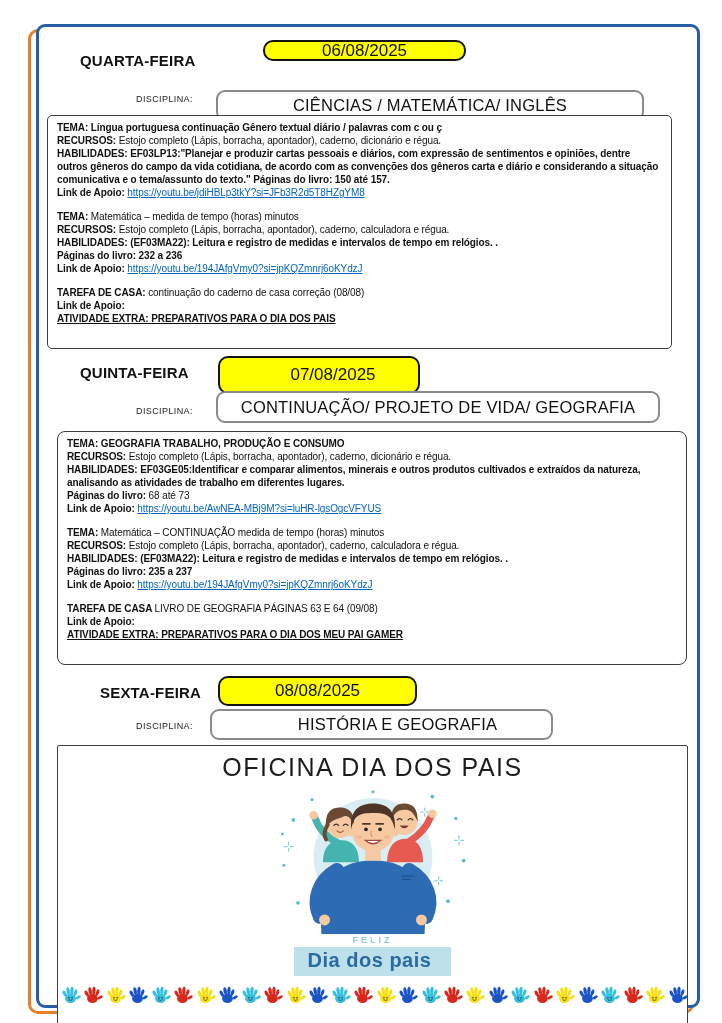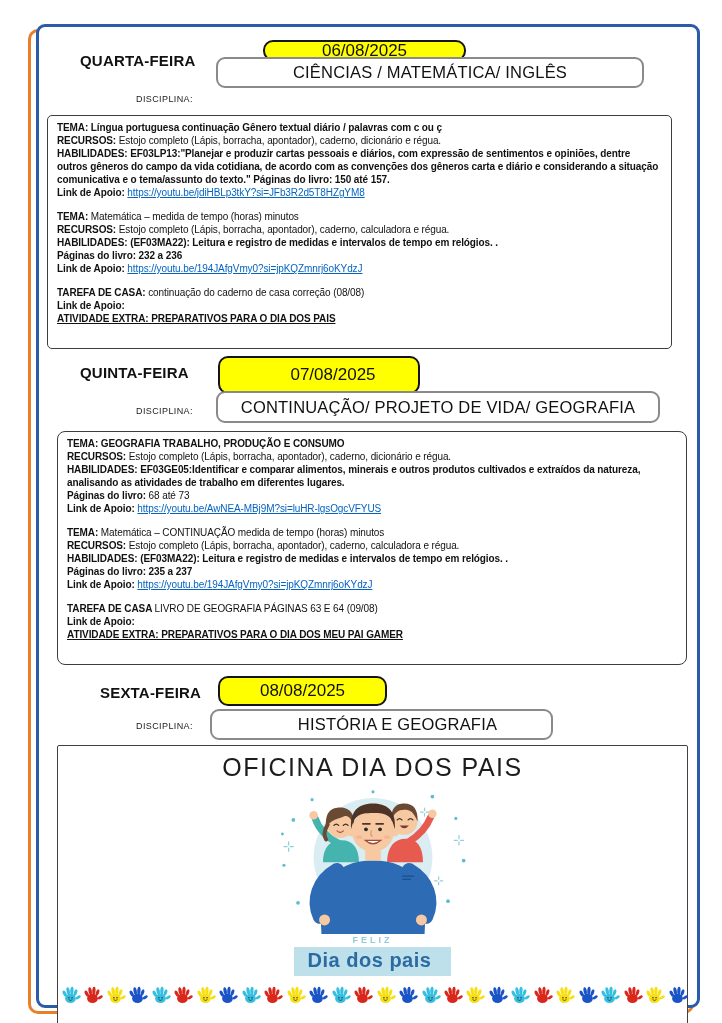--- a/index.html
+++ b/index.html
@@ -48,21 +48,21 @@
 </head>
 <body>
 
 <div class="page">
   <div class="frame-orange"></div>
   <div class="frame-blue"></div>
 
   <div class="day-label" style="left:80px;top:52px;">QUARTA-FEIRA</div>
   <div class="date-box" style="left:263px;top:40px;width:203px;height:21px;text-align:center;">06/08/2025</div>
   <div class="disc-label" style="left:136px;top:94px;">DISCIPLINA:</div>
-  <div class="disc-box" style="left:216px;top:57px;width:428px;height:31px;">CIÊNCIAS / MATEMÁTICA/ INGLÊS</div>
+  <div class="disc-box" style="left:216px;top:90px;width:428px;height:31px;">CIÊNCIAS / MATEMÁTICA/ INGLÊS</div>
   <div class="lesson-block" id="block-1">
       <div class="tline"><span class="b">TEMA: </span><span class="b">Língua portuguesa continuação  Gênero textual diário / palavras com c ou ç</span></div>
       <div class="tline"><span class="b">RECURSOS:  </span><span>Estojo completo (Lápis, borracha, apontador), caderno, dicionário e régua.</span></div>
       <div class="tline"><span class="b">HABILIDADES:  </span><span class="b">EF03LP13:"Planejar e produzir cartas pessoais e diários, com expressão de sentimentos e opiniões, dentre outros gêneros do campo da vida cotidiana, de acordo com as convenções dos gêneros carta e diário e considerando a situação comunicativa e o tema/assunto do texto." Páginas do livro: 150 até 157.</span></div>
       <div class="tline"><span class="b">Link de Apoio: </span><a href="#" class="link">https://youtu.be/jdiHBLp3tkY?si=JFb3R2d5T8HZgYM8</a></div>
       <div class="tline blank"></div>
       <div class="tline"><span class="b">TEMA: </span><span>Matemática – medida de tempo (horas) minutos</span></div>
       <div class="tline"><span class="b">RECURSOS: </span><span>Estojo completo (Lápis, borracha, apontador), caderno, calculadora e régua.</span></div>
       <div class="tline"><span class="b">HABILIDADES: </span><span class="b">(EF03MA22): Leitura e registro de medidas e intervalos de tempo em relógios. .</span></div>
       <div class="tline"><span class="b">Páginas do livro: 232 a  236</span></div>
@@ -89,21 +89,21 @@
       <div class="tline"><span class="b">HABILIDADES: </span><span class="b">(EF03MA22): Leitura e registro de medidas e intervalos de tempo em relógios. .</span></div>
       <div class="tline"><span class="b">Páginas do livro: 235 a 237</span></div>
       <div class="tline"><span class="b">Link de Apoio: </span><a href="#" class="link">https://youtu.be/194JAfgVmy0?si=jpKQZmnrj6oKYdzJ</a></div>
       <div class="tline blank"></div>
       <div class="tline"><span class="b">TAREFA DE CASA  </span><span>LIVRO DE GEOGRAFIA  PÁGINAS 63 E 64 (09/08)</span></div>
       <div class="tline"><span class="b">Link de Apoio:</span></div>
       <div class="tline"><span class="b u"> ATIVIDADE EXTRA:  PREPARATIVOS PARA O DIA DOS MEU PAI GAMER</span></div>
     </div>
 
   <div class="day-label" style="left:100px;top:684px;">SEXTA-FEIRA</div>
-  <div class="date-box" style="left:218px;top:676px;width:169px;height:30px;">08/08/2025</div>
+  <div class="date-box" style="left:218px;top:676px;width:199px;height:30px;">08/08/2025</div>
   <div class="disc-label" style="left:136px;top:721px;">DISCIPLINA:</div>
   <div class="disc-box" style="left:210px;top:709px;width:343px;height:31px;padding-left:32px;">HISTÓRIA E GEOGRAFIA</div>
 
   <div class="activity-box">
     <div class="activity-title">OFICINA DIA DOS PAIS</div>
     <div class="illus-wrap">
       <svg width="206" height="150" viewBox="0 0 260 192">
         <circle cx="130" cy="94" r="76" fill="#d9edf3"></circle>
         <g fill="#5fbccf">
           <circle cx="28" cy="46" r="2.4"></circle>

